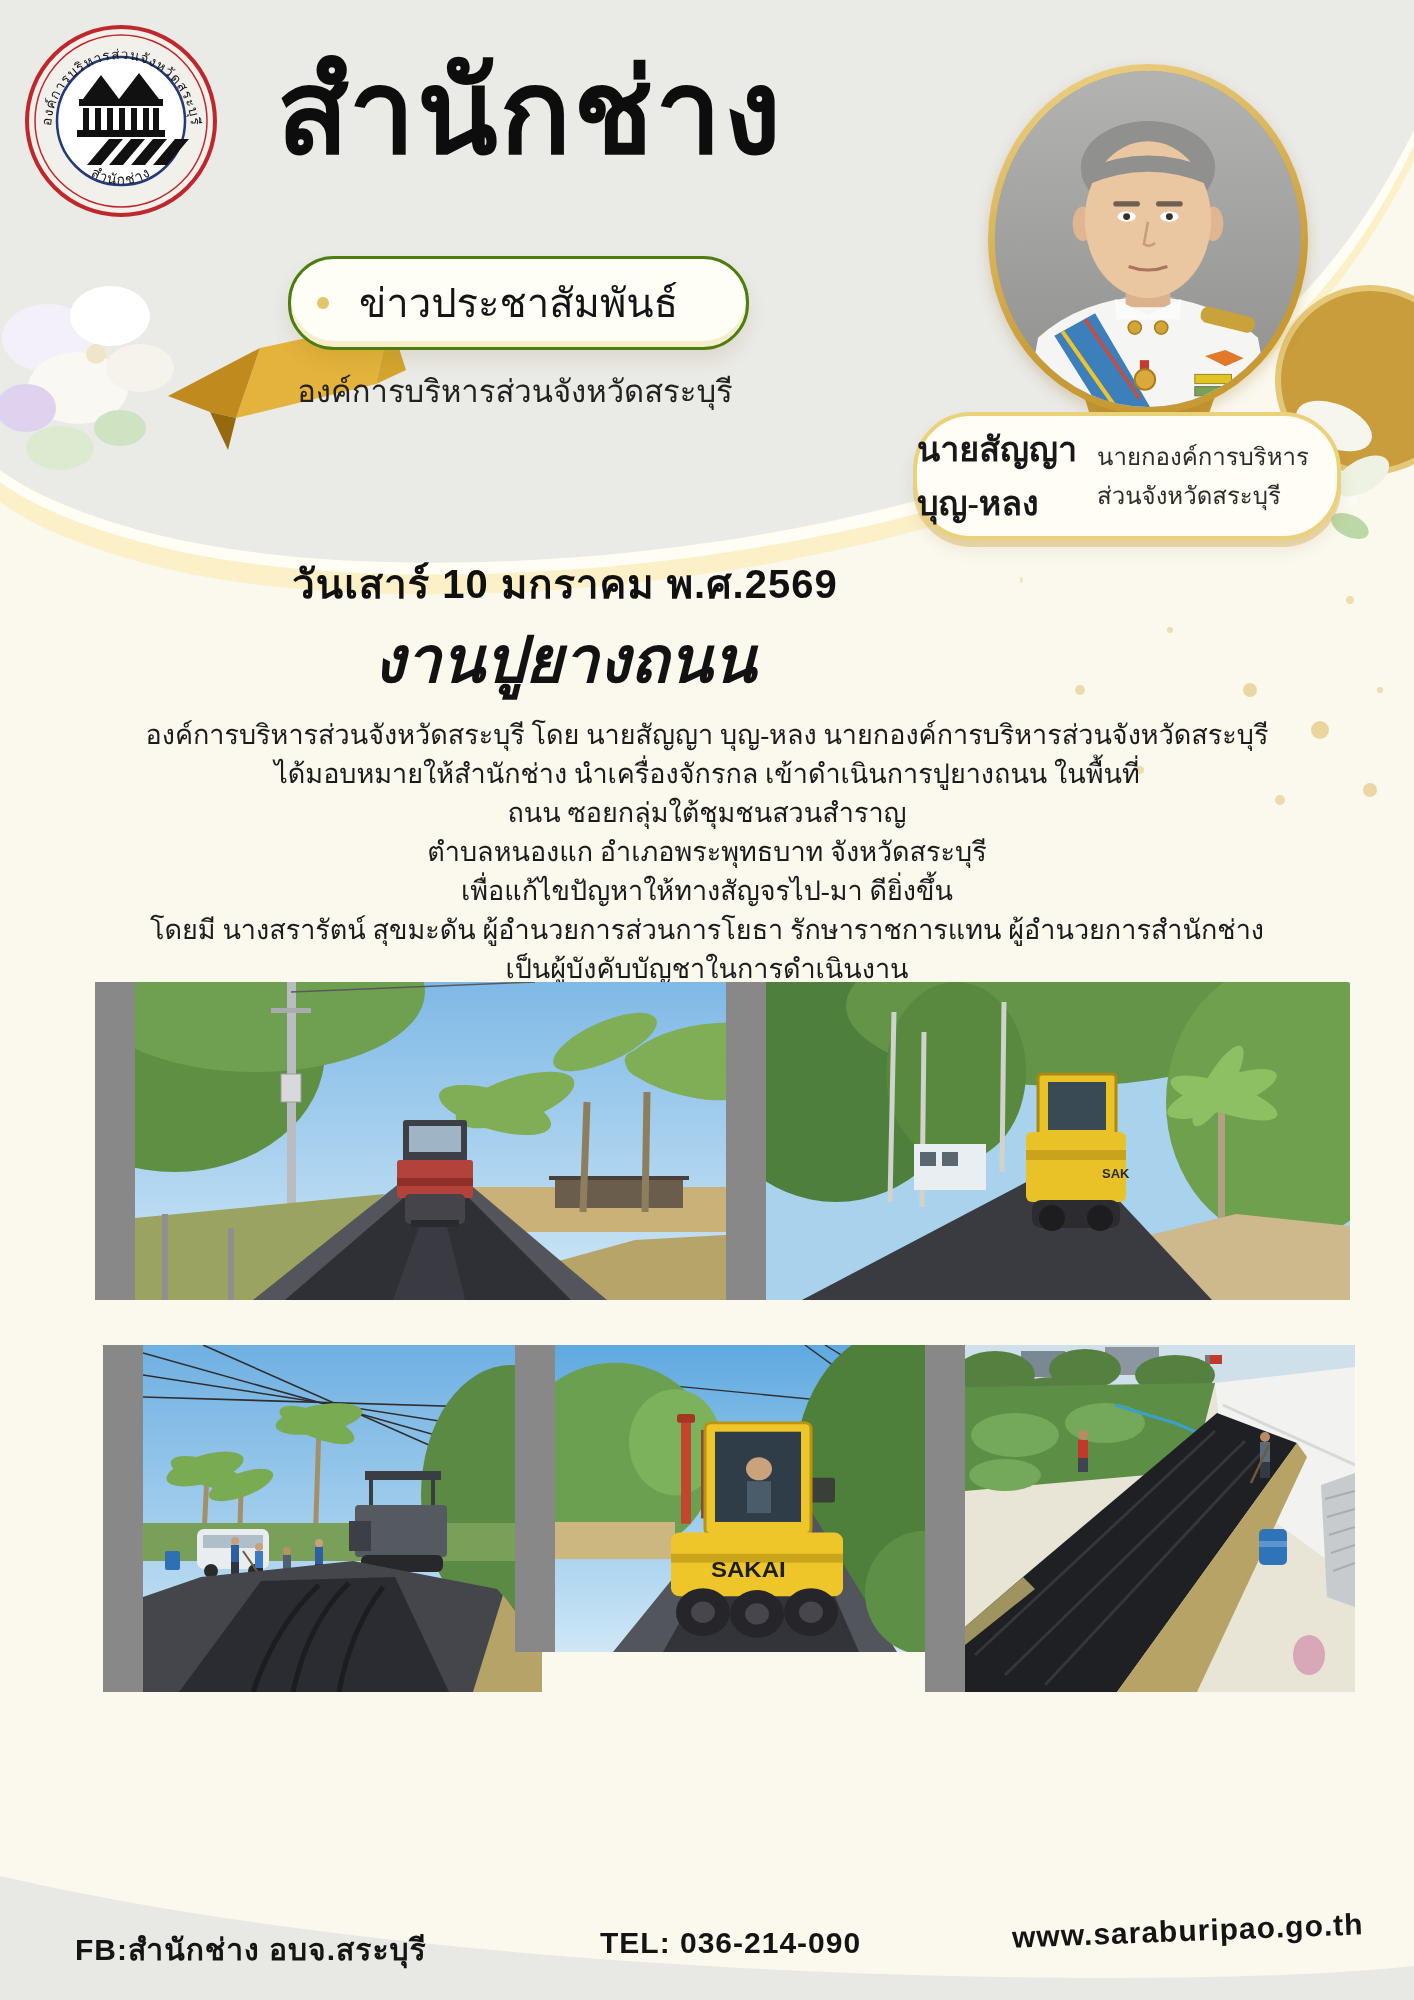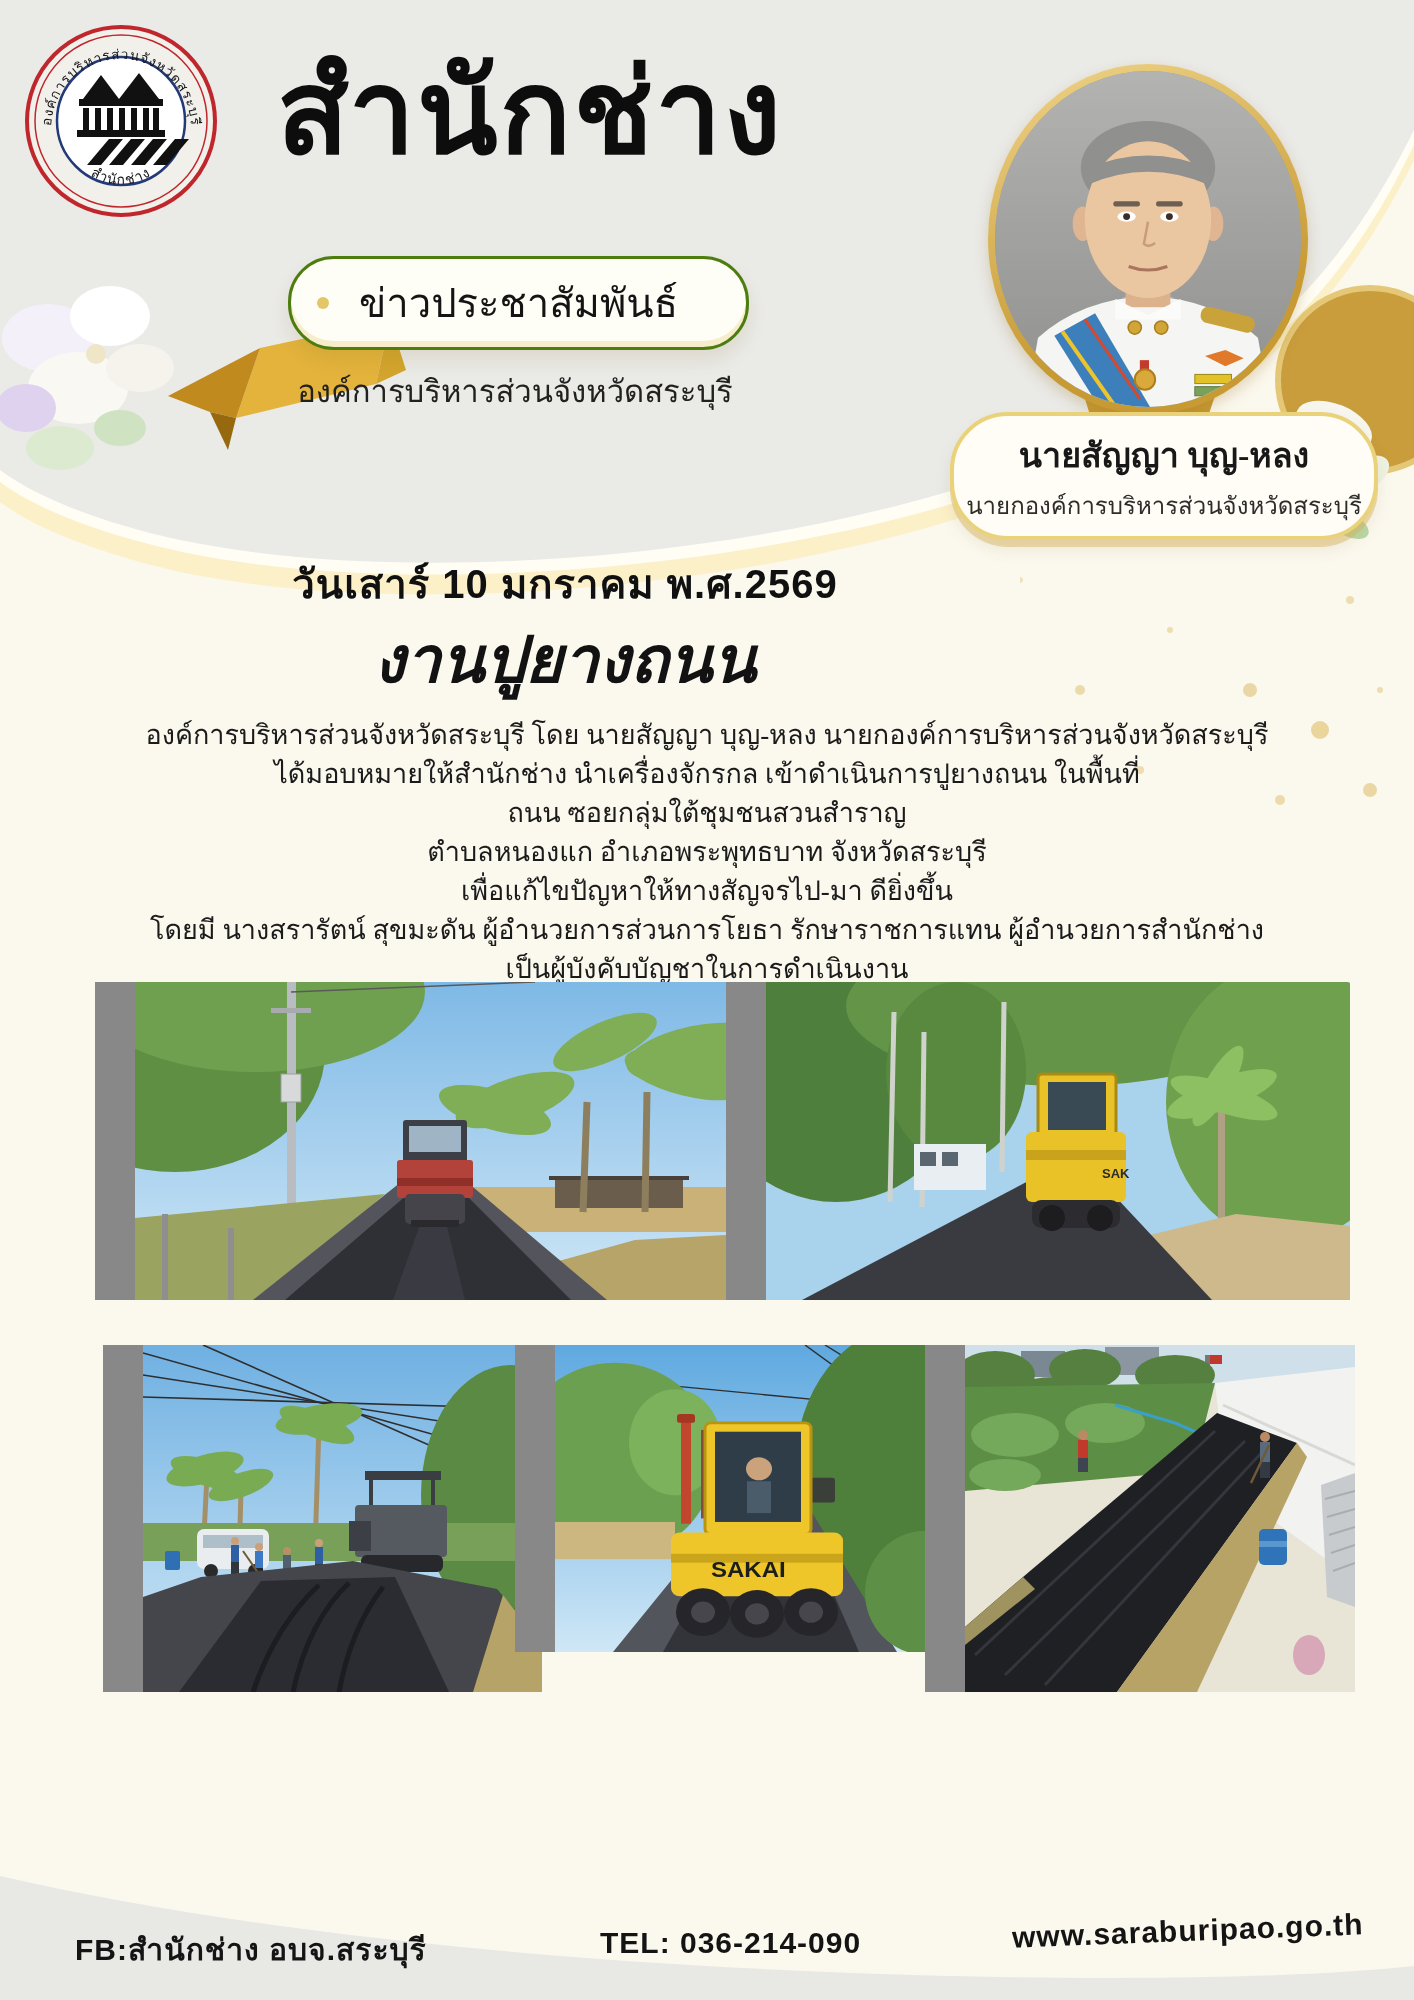--- a/index.html
+++ b/index.html
@@ -22,26 +22,26 @@
   .pill-dot{position:absolute;left:26px;top:38px;width:12px;height:12px;border-radius:50%;
             background:#e3c667;}
   .org-subtitle{left:230px;top:366px;width:570px;text-align:center;
                 font-family:"Liberation Serif",serif;font-size:31px;color:#22211f;}
 
   
   .portrait{left:988px;top:64px;width:306px;height:336px;border-radius:50%;
             background:linear-gradient(160deg,#efd48a,#c79a33 70%);
             padding:7px;box-shadow:0 6px 14px rgba(150,110,30,.25);}
   .portrait-inner{width:100%;height:100%;border-radius:50%;overflow:hidden;background:#9d9d9b;}
-  .name-badge{left:950px;top:412px;width:420px;height:120px;border-radius:58px;
+  .name-badge{left:913px;top:412px;width:420px;height:120px;border-radius:58px;
               background:#fffdf6;border:4px solid #ead27a;
               box-shadow:0 7px 0 rgba(214,178,90,.45), 0 10px 16px rgba(120,95,20,.10);
-              display:flex;flex-direction:column;align-items:center;justify-content:center;gap:4px;}
+              display:flex;flex-direction:row;align-items:center;justify-content:center;gap:4px;}
   .name-badge .nm{font-family:"Liberation Serif",serif;font-size:34px;font-weight:700;color:#181818;}
-  .name-badge .ps{font-family:"Liberation Serif",serif;font-size:24px;color:#2e2d2b;text-align:right;}
+  .name-badge .ps{font-family:"Liberation Serif",serif;font-size:24px;color:#2e2d2b;}
 
   
   .date-line{left:85px;top:552px;width:960px;text-align:center;
              font-size:40px;font-weight:700;letter-spacing:1px;color:#101010;}
   .article-heading{left:85px;top:608px;width:960px;text-align:center;
                    font-family:"Liberation Serif",serif;font-style:italic;font-size:64px;
                    font-weight:600;color:#121212;}
   .body-text{left:60px;top:716px;width:1294px;text-align:center;
              font-family:"Liberation Serif",serif;font-size:27px;line-height:39px;color:#1b1b1b;}
 

